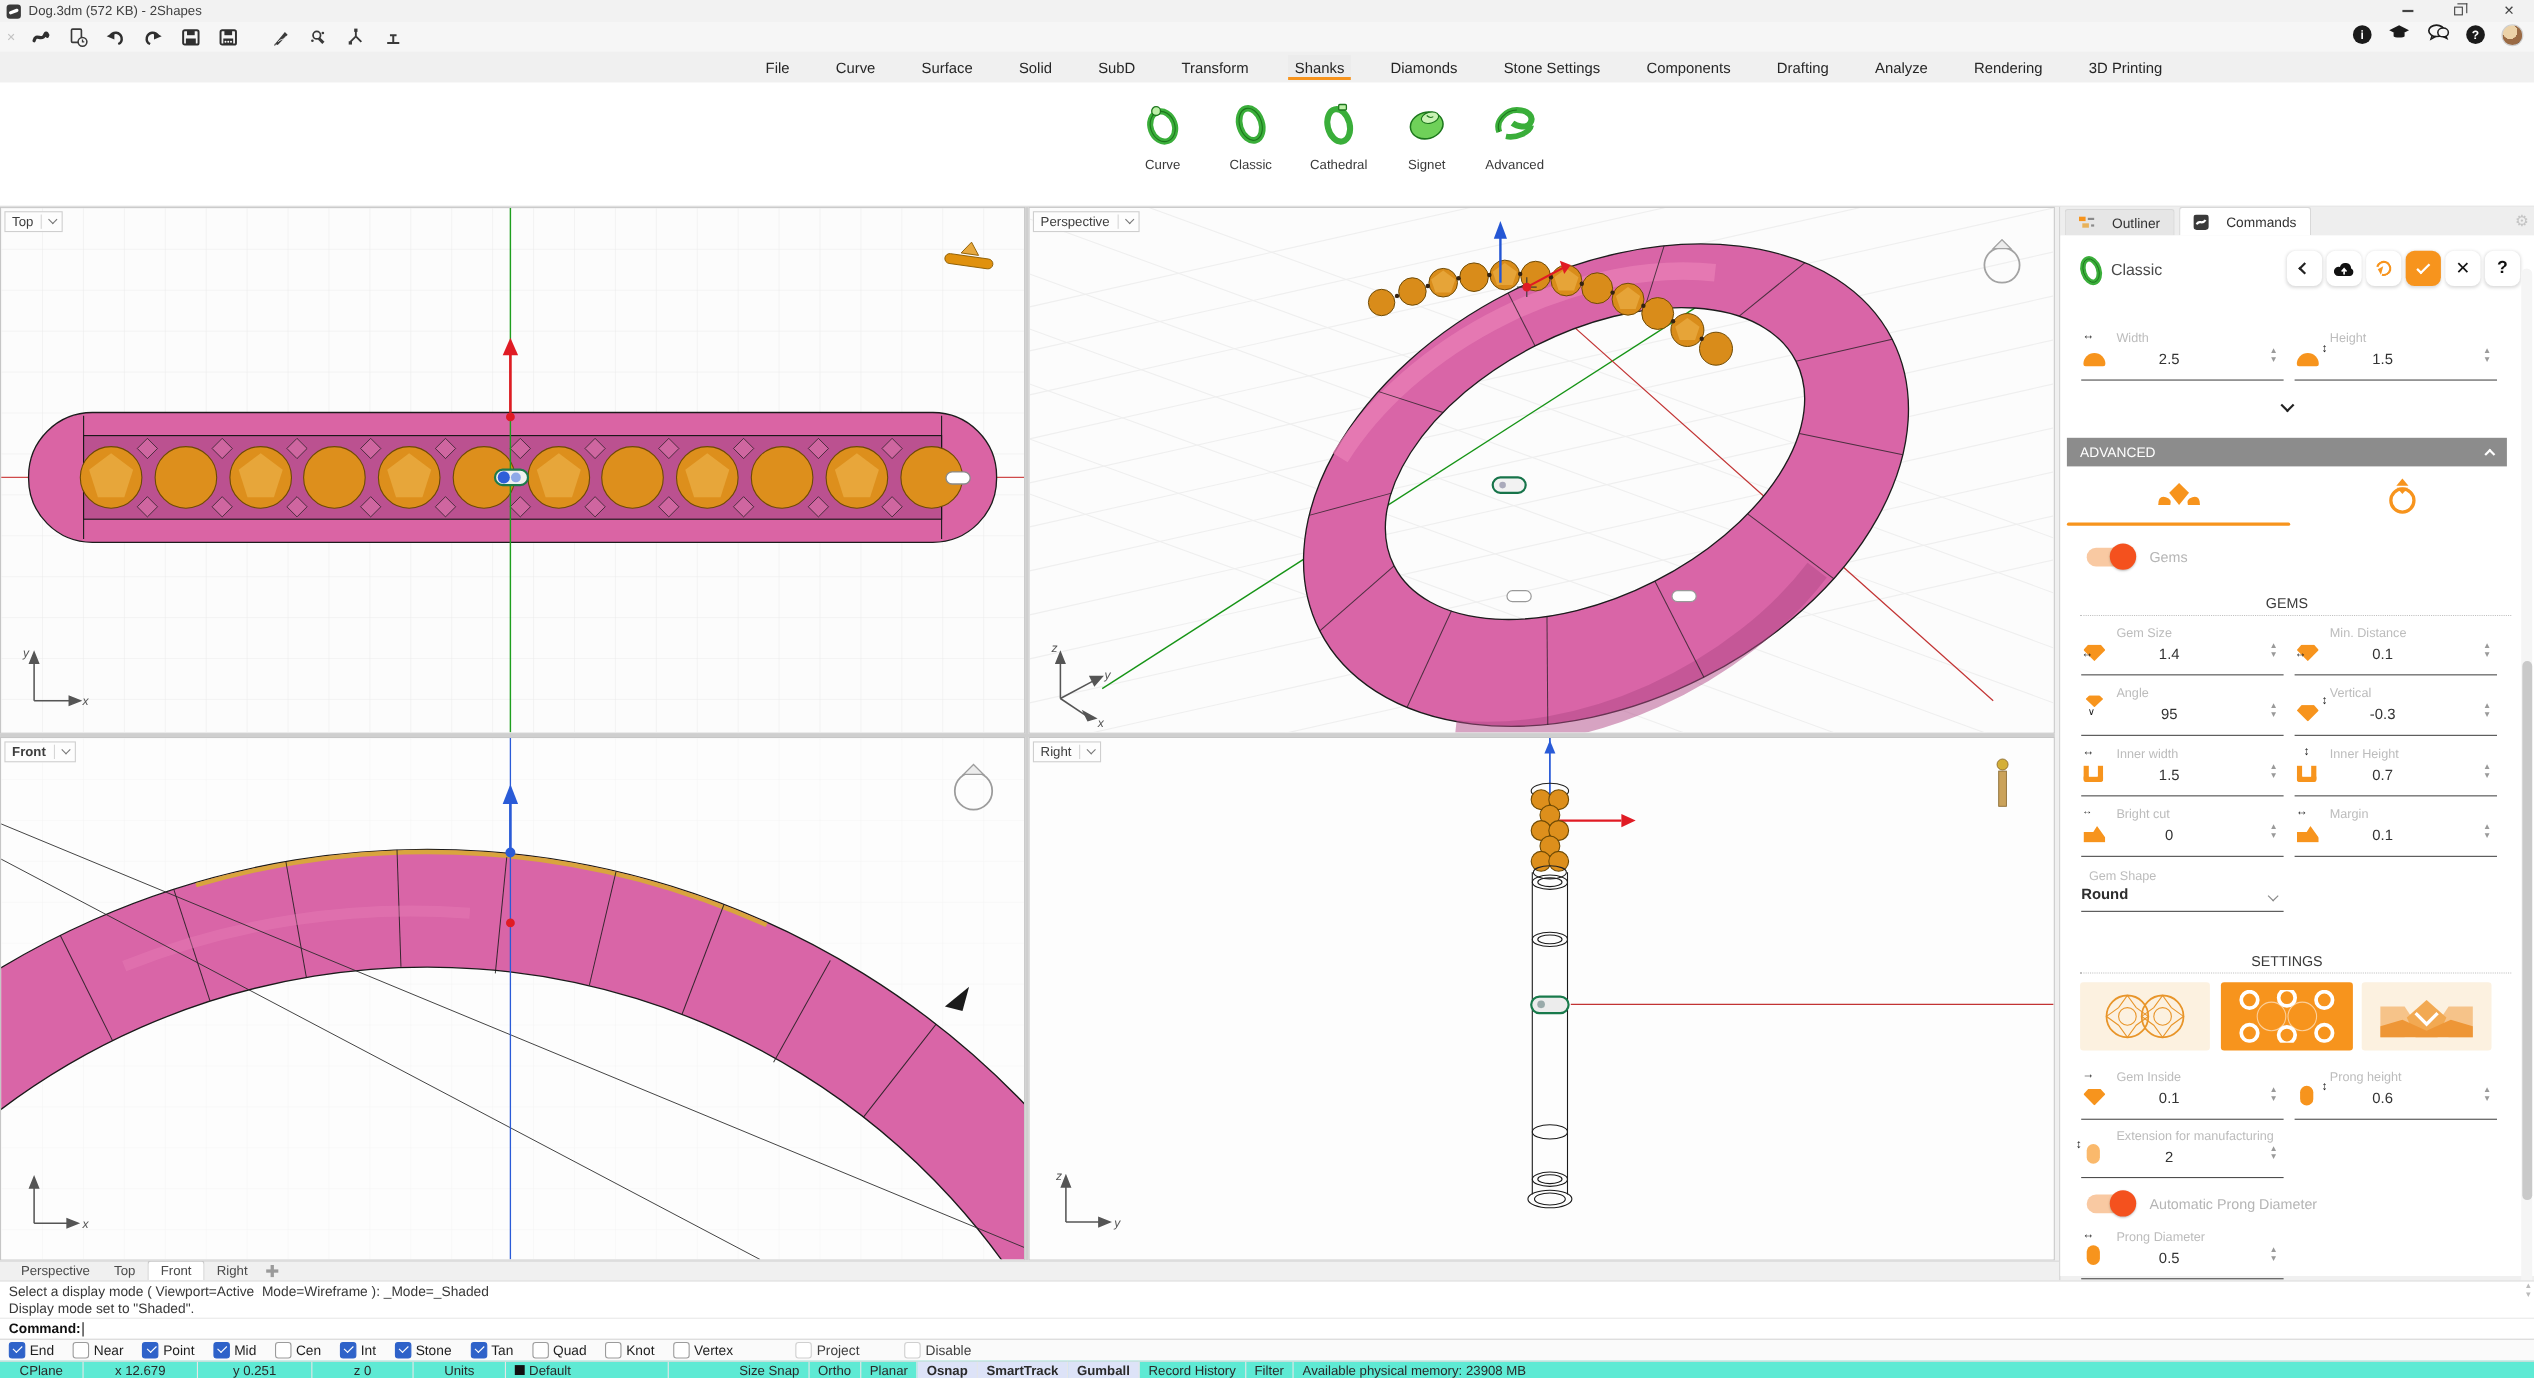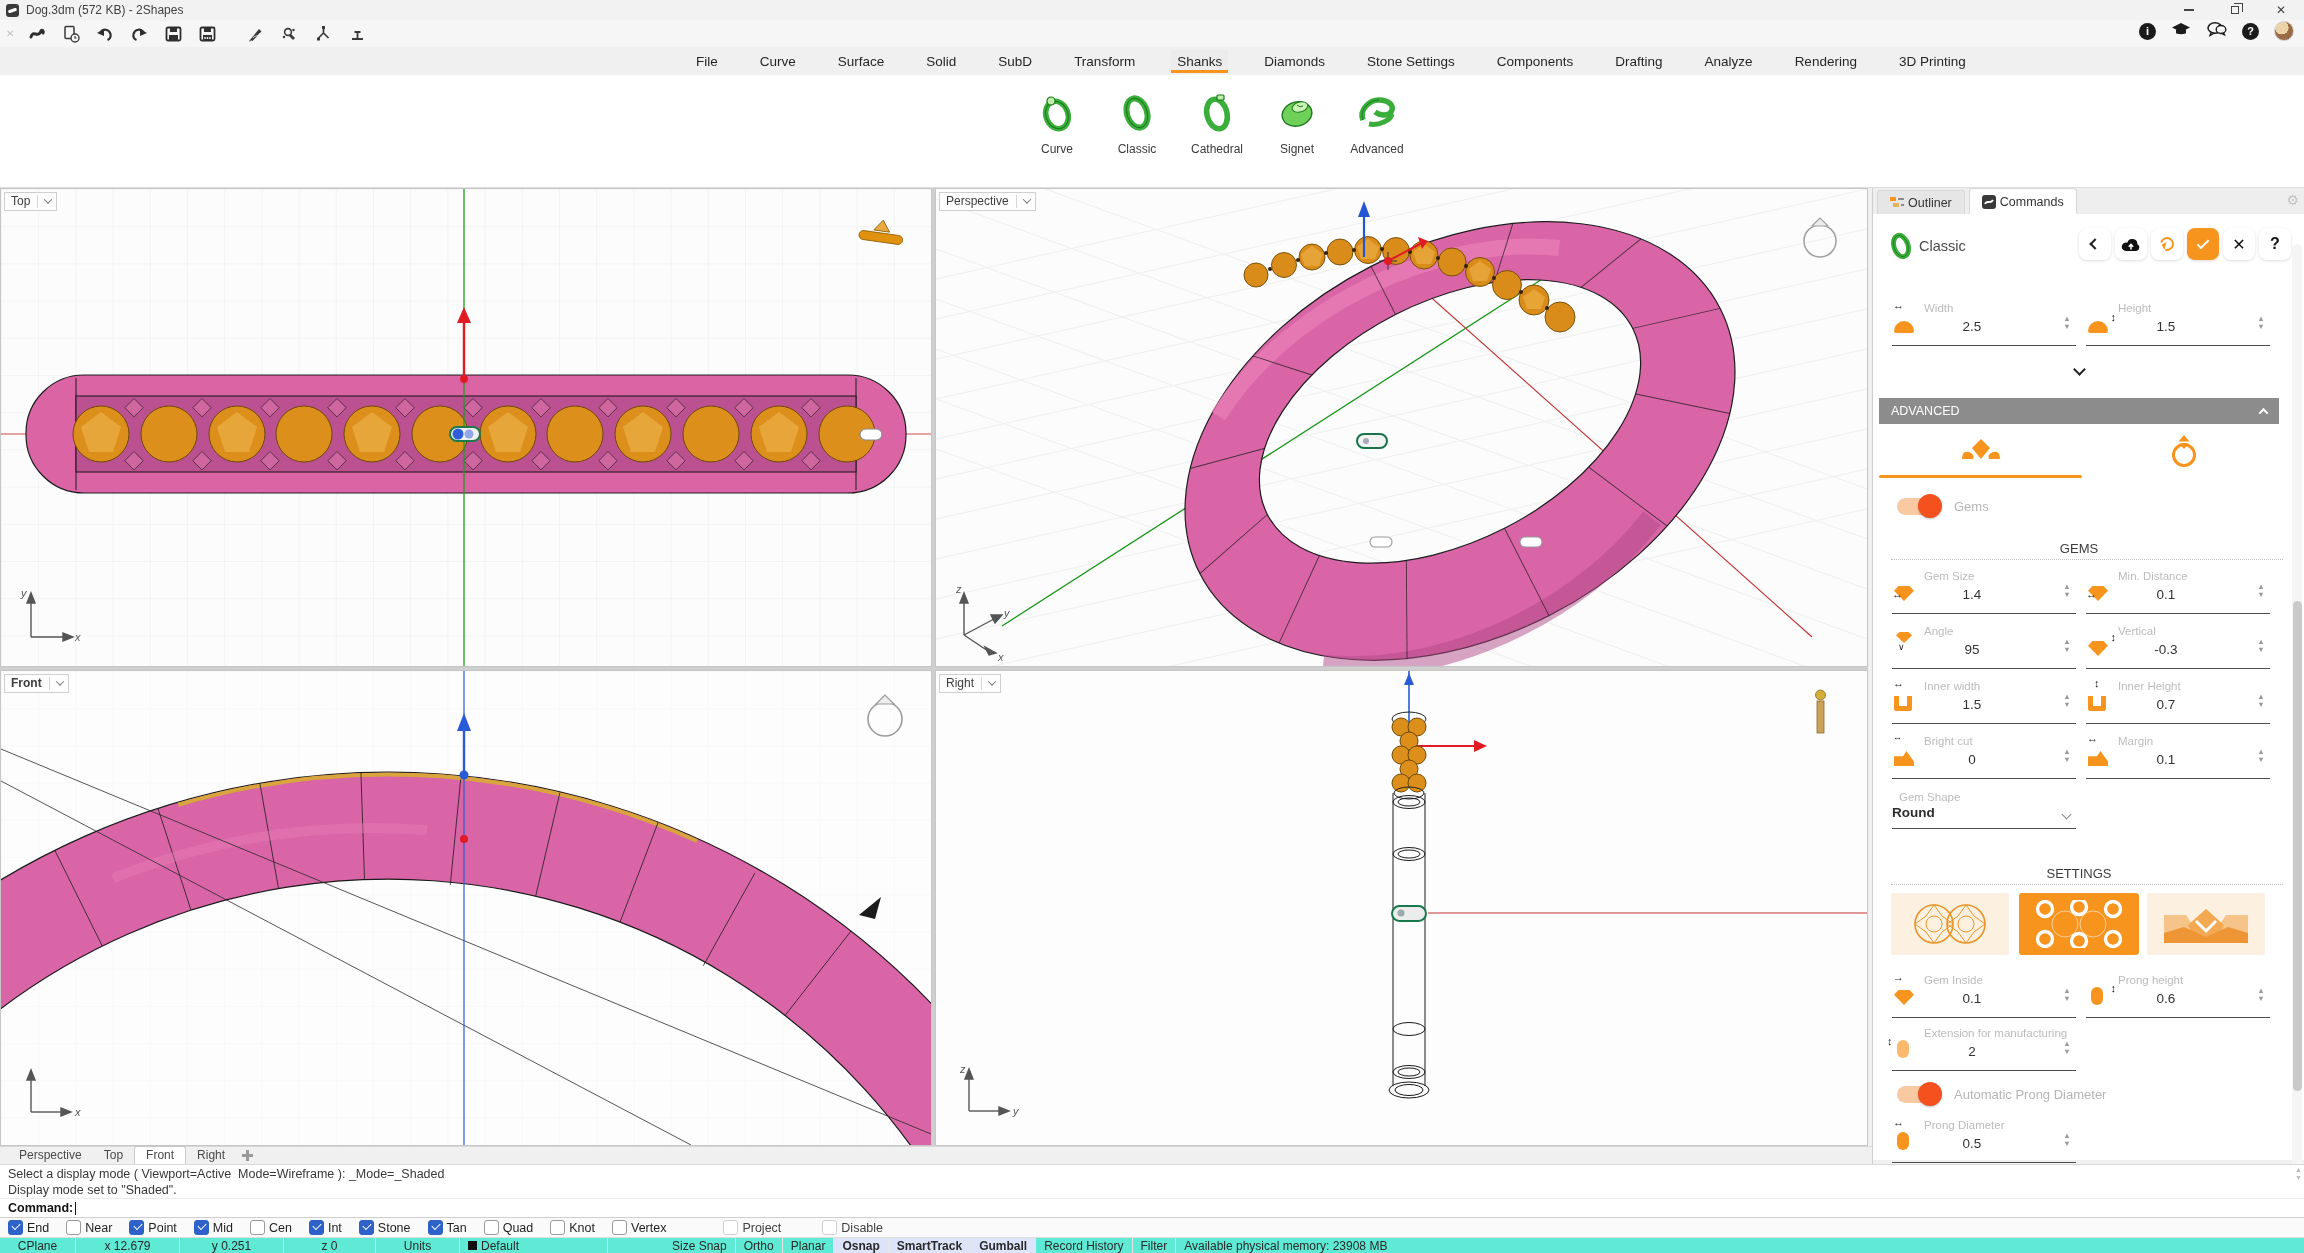--- a/index.html
+++ b/index.html
@@ -47,21 +47,21 @@
   #vp-right{left:935px;top:482px;width:933px;height:476px}
   .vplabel{position:absolute;left:3px;top:3px;background:rgba(253,253,253,.92);border:1px solid #cfcfcf;font-size:12px;color:#3d3d3d;padding:1px 5px 2px 6px;display:flex;align-items:center;gap:7px;z-index:5}
   .vplabel .sep{width:1px;height:13px;background:#d6d6d6}
   .chev{display:inline-block;width:6px;height:6px;border-right:1.6px solid #777;border-bottom:1.6px solid #777;transform:rotate(45deg) translate(-1px,-1px)}
   .vplabel.bold span.lbl{font-weight:bold}
   .vpsvg{position:absolute;left:0;top:0}
 
   
   #panel{left:1872px;top:188px;width:432px;height:976px;background:#f0f0f0;border-left:1px solid #cfcfcf}
   #ptabbar{position:absolute;left:0;top:0;width:432px;height:26px;background:#eeeeee;display:flex;align-items:flex-end}
-  .ptab{height:24px;display:flex;align-items:center;gap:4px;padding:0 12px;font-size:12.5px;color:#333;border:1px solid #d8d8d8;border-bottom:none;background:#e6e6e6;border-radius:3px 3px 0 0;margin-left:4px}
+  .ptab{height:24px;display:flex;align-items:center;gap:16px;padding:0 12px;font-size:12.5px;color:#333;border:1px solid #d8d8d8;border-bottom:none;background:#e6e6e6;border-radius:3px 3px 0 0;margin-left:4px}
   .ptab.active{background:#fff;height:26px}
   #pgear{position:absolute;right:6px;top:4px;color:#c4c4c4;font-size:14px}
   #pbody{position:absolute;left:0;top:26px;width:432px;height:946px;background:#fff}
   #pheader{position:absolute;left:0;top:4px;width:432px;height:56px}
   #cmdname{position:absolute;left:46px;top:20px;font-size:14.5px;color:#4a4a4a}
   #pbtns{position:absolute;right:14px;top:10px;display:flex;gap:4px}
   .pbtn{width:32px;height:32px;border-radius:8px;background:#fff;display:flex;align-items:center;justify-content:center;font-size:16px;color:#111;box-shadow:0 1px 3px rgba(0,0,0,.14)}
   .pbtn.accent{background:#f7941d;color:#fff}
   .chevL{width:8px;height:8px;border-left:2.2px solid #222;border-bottom:2.2px solid #222;transform:rotate(45deg)}
   .ckmark{width:12px;height:6px;border-left:2.6px solid #fff;border-bottom:2.6px solid #fff;transform:rotate(-45deg);margin-top:-3px}

